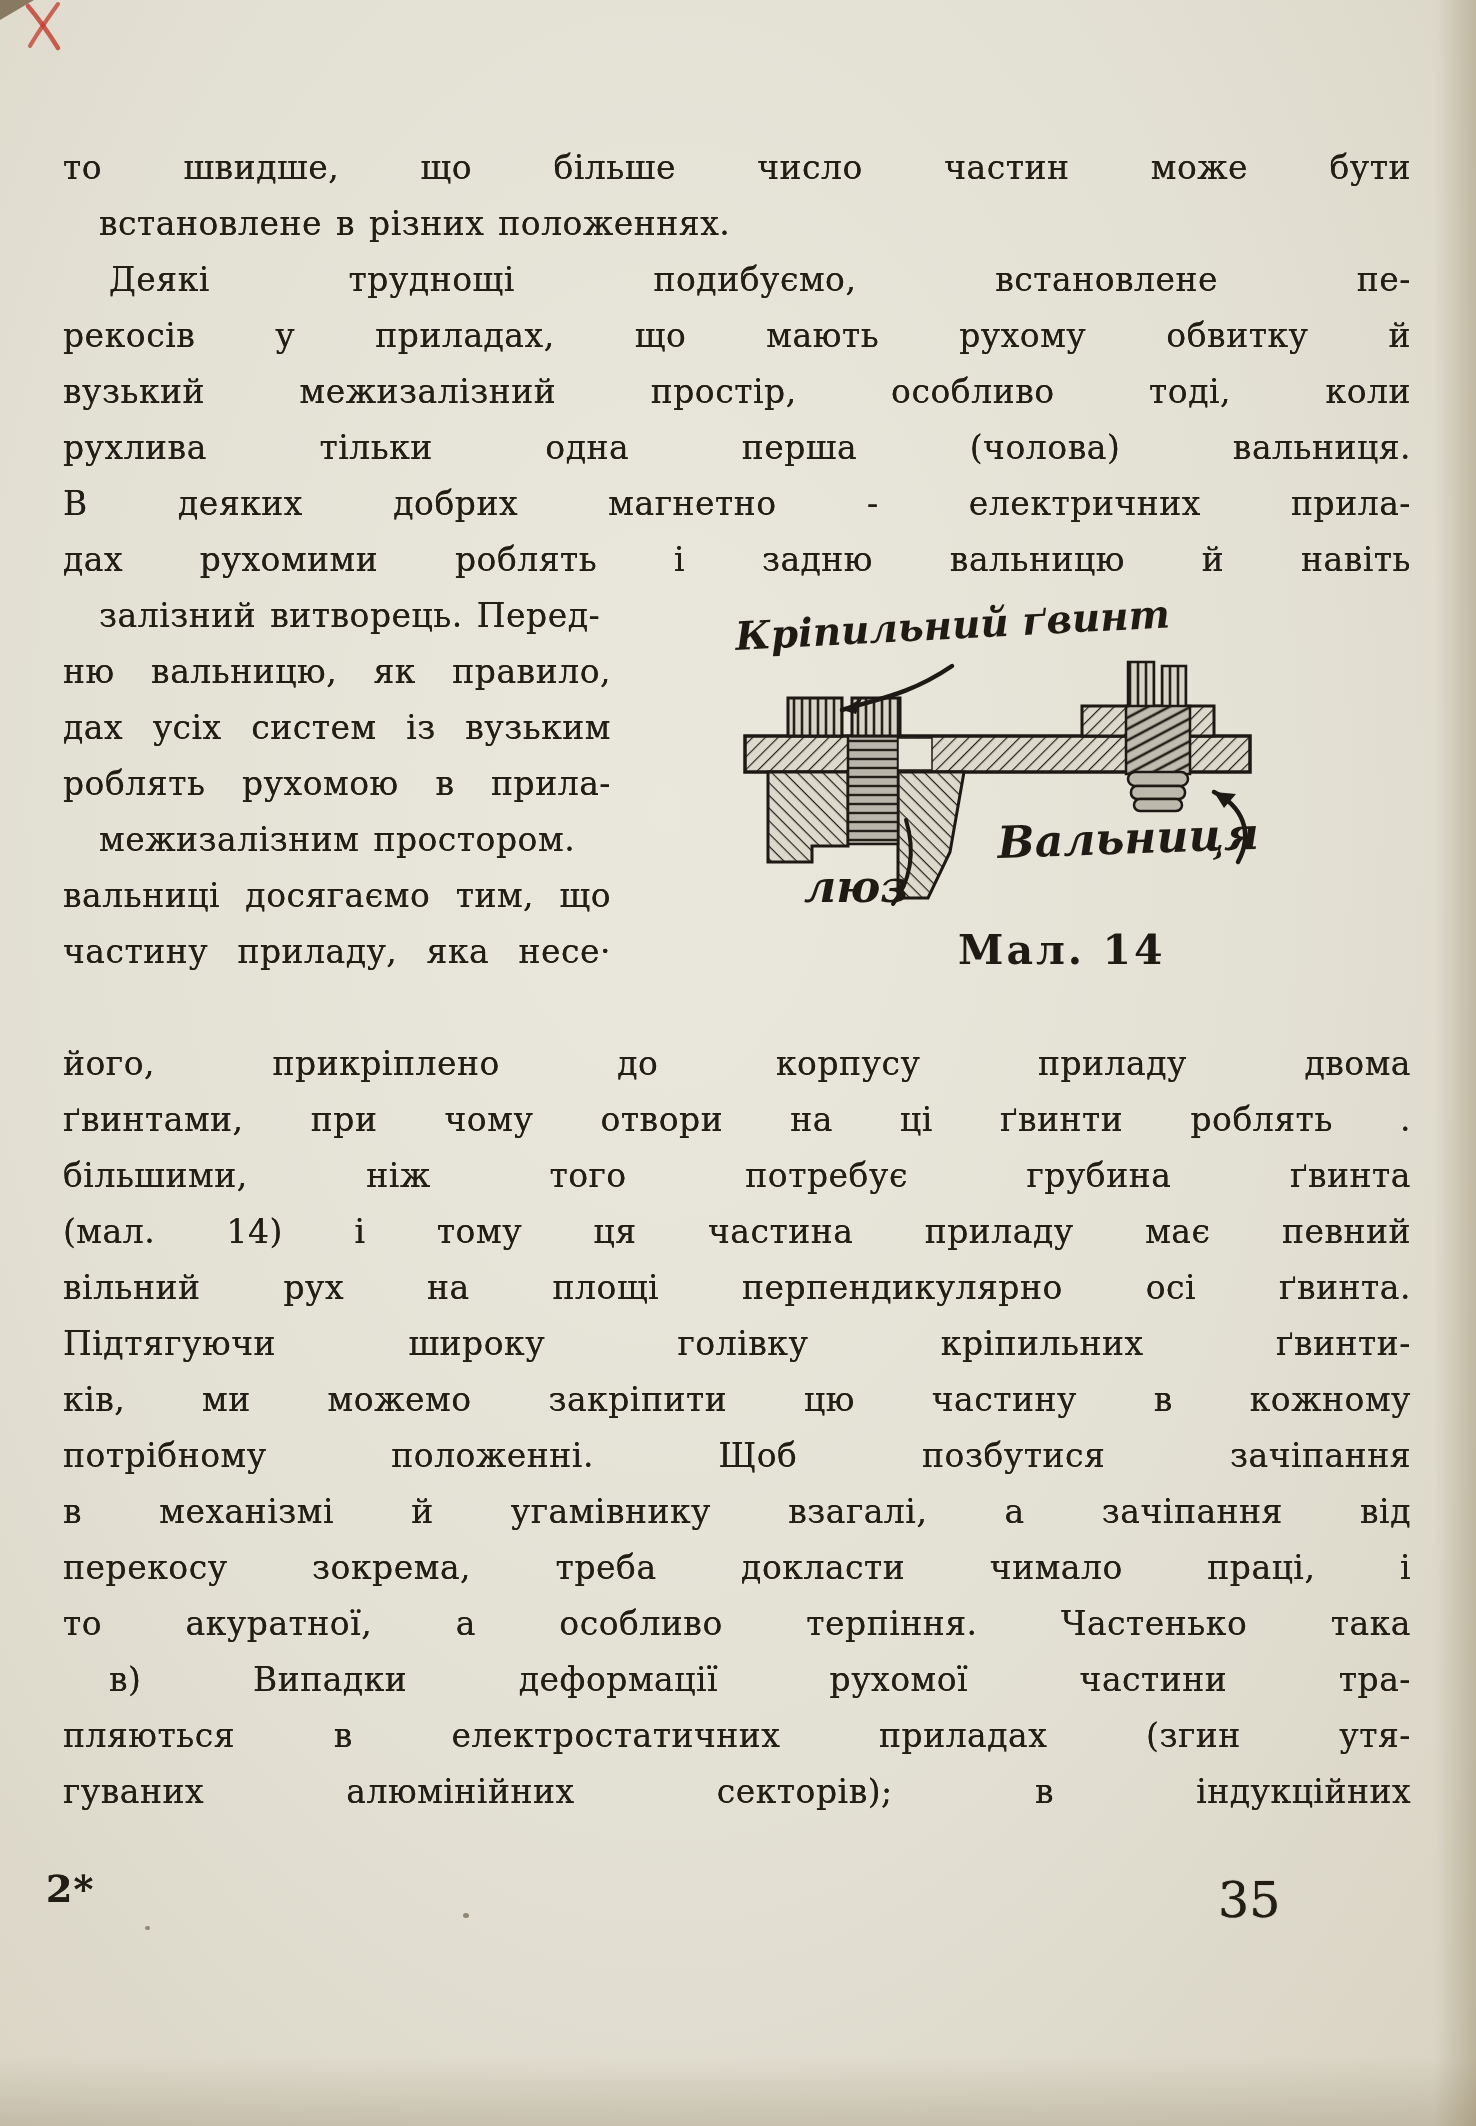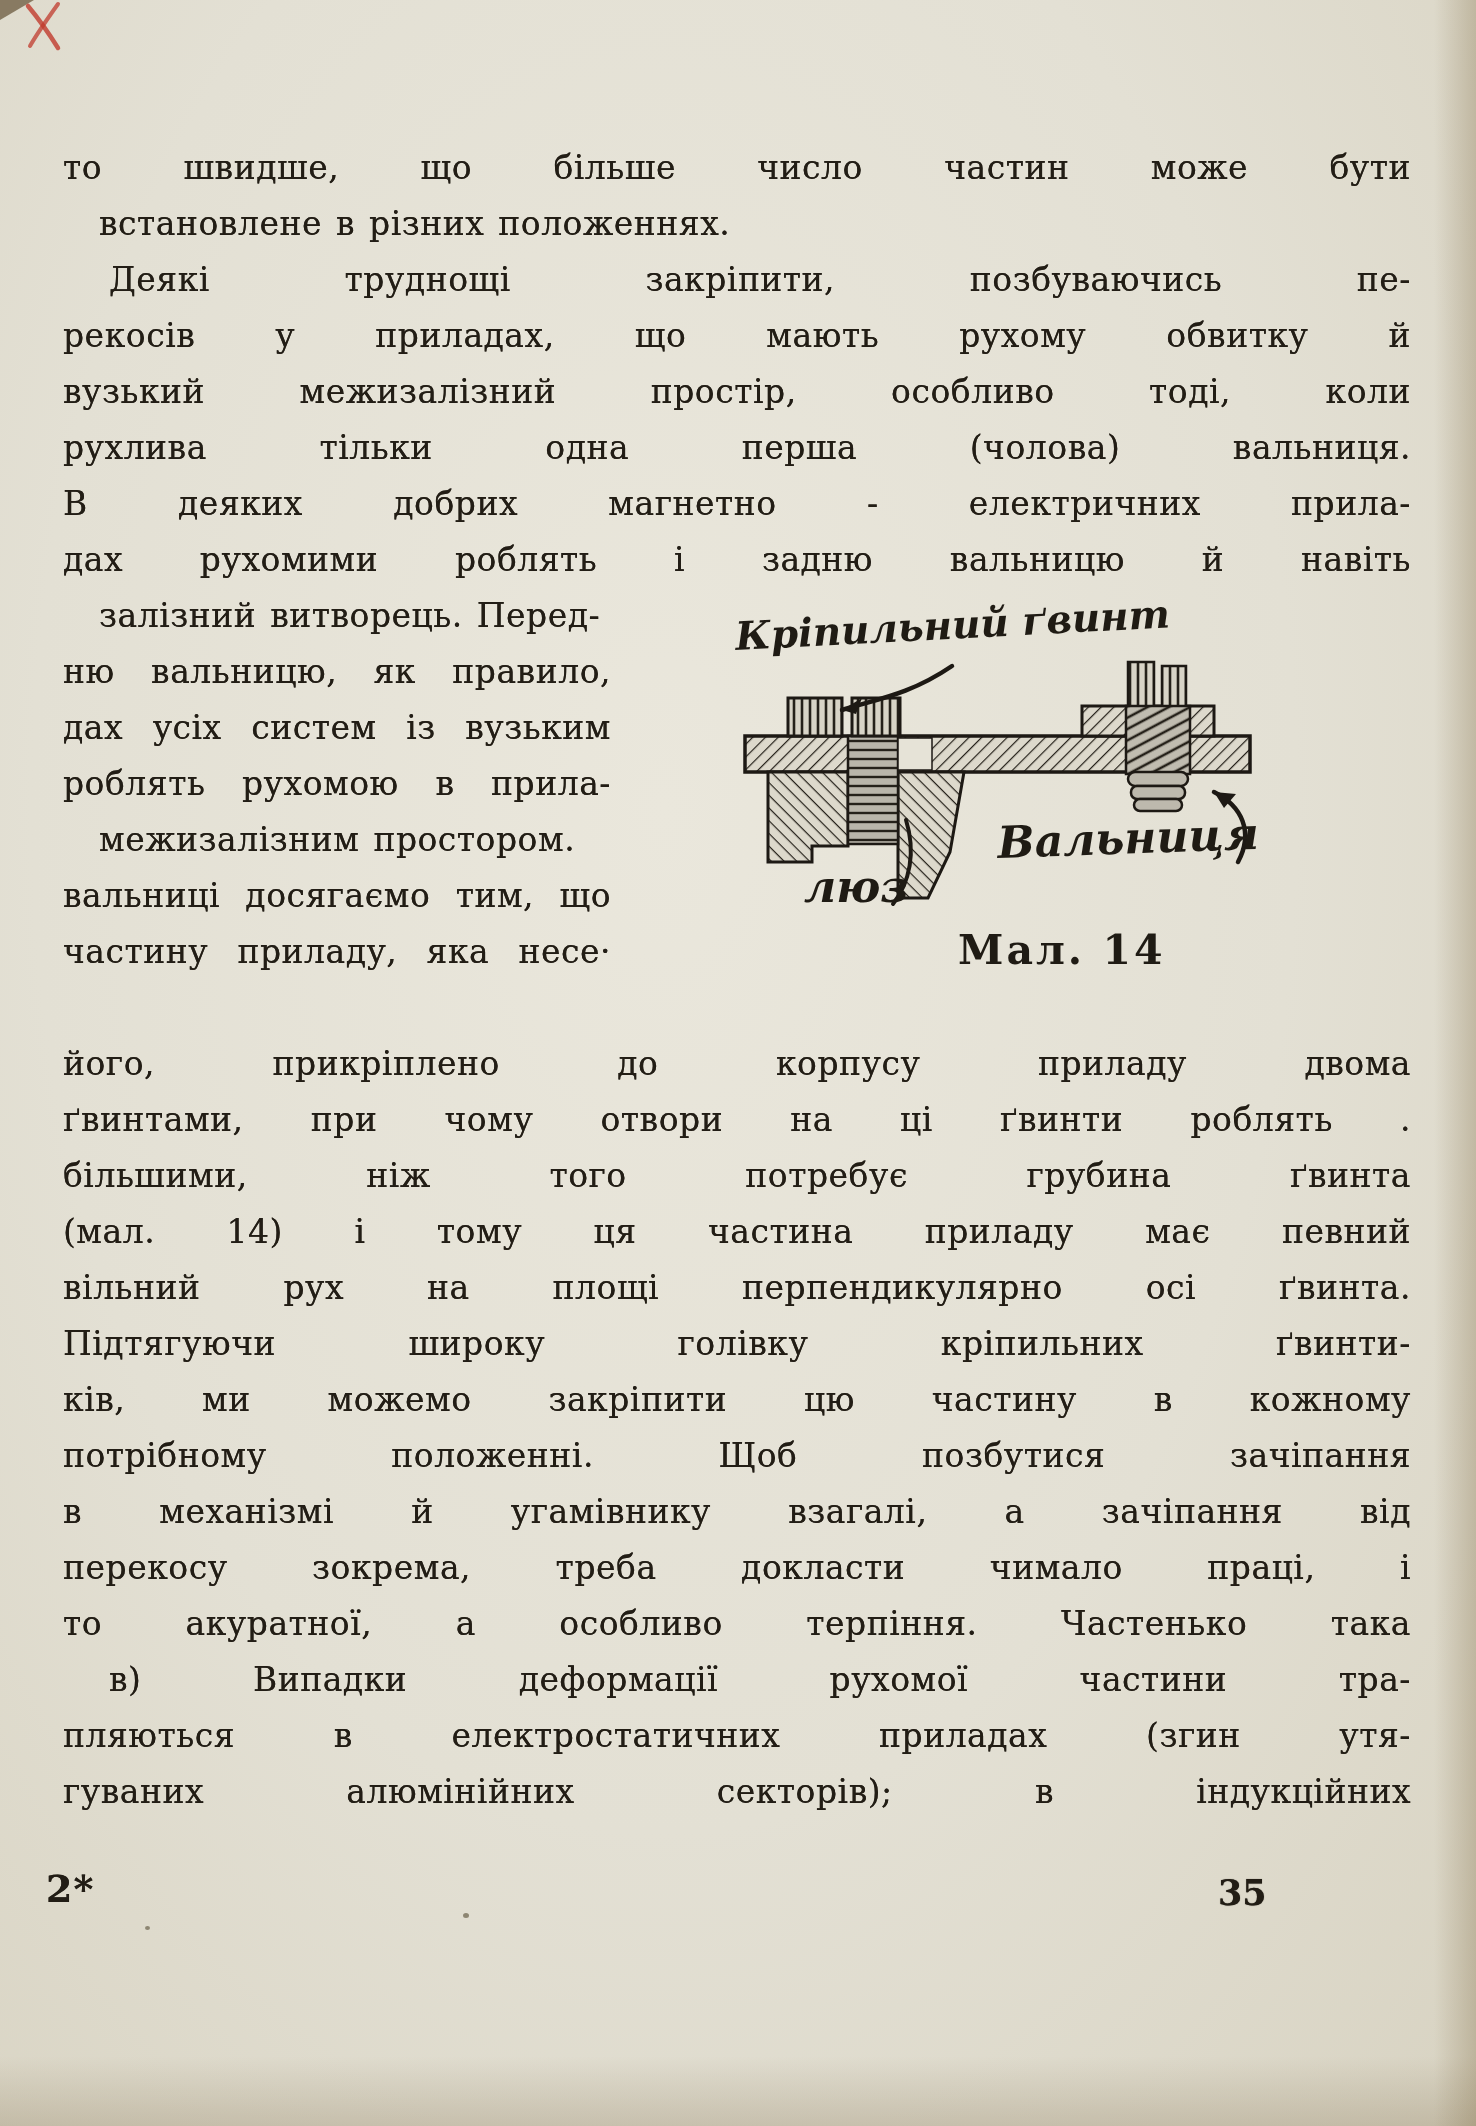--- a/index.html
+++ b/index.html
@@ -37,21 +37,21 @@
   .line.end{text-align-last:left;margin-left:36px;}
   .line.indent{text-indent:46px;}
   .figure-wrap{position:absolute;left:620px;top:595px;width:660px;height:380px;}
   .footer-mark{
     position:absolute;left:46px;top:1866px;
     font-size:38px;font-weight:bold;letter-spacing:1px;
     text-shadow:0 0 .6px rgba(34,29,21,.85);
   }
   .footer-page{
     position:absolute;left:1218px;top:1872px;
-    font-size:35px;font-weight:bold;
+    font-size:49px;font-weight:normal;
     text-shadow:0 0 .8px rgba(34,29,21,.85);
   }
   svg text{font-family:"DejaVu Serif","Liberation Serif",serif;fill:#1f1b14;}
   .fig-label{font-style:italic;font-weight:600;}
 </style>
 </head>
 <body>
 
 <div class="page">
 
@@ -61,21 +61,21 @@
     <path d="M10,6 C20,18 30,32 40,48" stroke="#c03b2d" stroke-width="4.5" fill="none" stroke-linecap="round" opacity=".8"></path>
     <path d="M40,4 C30,18 20,32 12,46" stroke="#c03b2d" stroke-width="4" fill="none" stroke-linecap="round" opacity=".75"></path>
   </svg>
 
   <div class="speck" style="left:463px;top:1913px;width:6px;height:5px;"></div>
   <div class="speck" style="left:145px;top:1926px;width:5px;height:4px;"></div>
 
   <div class="textcol" id="block-top">
       <div class="line">то швидше, що більше число частин може бути</div>
       <div class="line end">встановлене в різних положеннях.</div>
-      <div class="line indent">Деякі труднощі закріпити, позбуваючись пе-</div>
+      <div class="line indent">Деякі труднощі подибуємо, встановлене пе-</div>
       <div class="line">рекосів у приладах, що мають рухому обвитку й</div>
       <div class="line">вузький межизалізний простір, особливо тоді, коли</div>
       <div class="line">рухлива тільки одна перша (чолова) вальниця.</div>
       <div class="line">В деяких добрих магнетно - електричних прила-</div>
       <div class="line">дах рухомими роблять і задню вальницю й навіть</div>
       <div class="line end">залізний витворець. Перед-</div>
     </div>
   <div class="textcol" id="block-narrow">
       <div class="line">ню вальницю, як правило,</div>
       <div class="line">дах усіх систем із вузьким</div>

